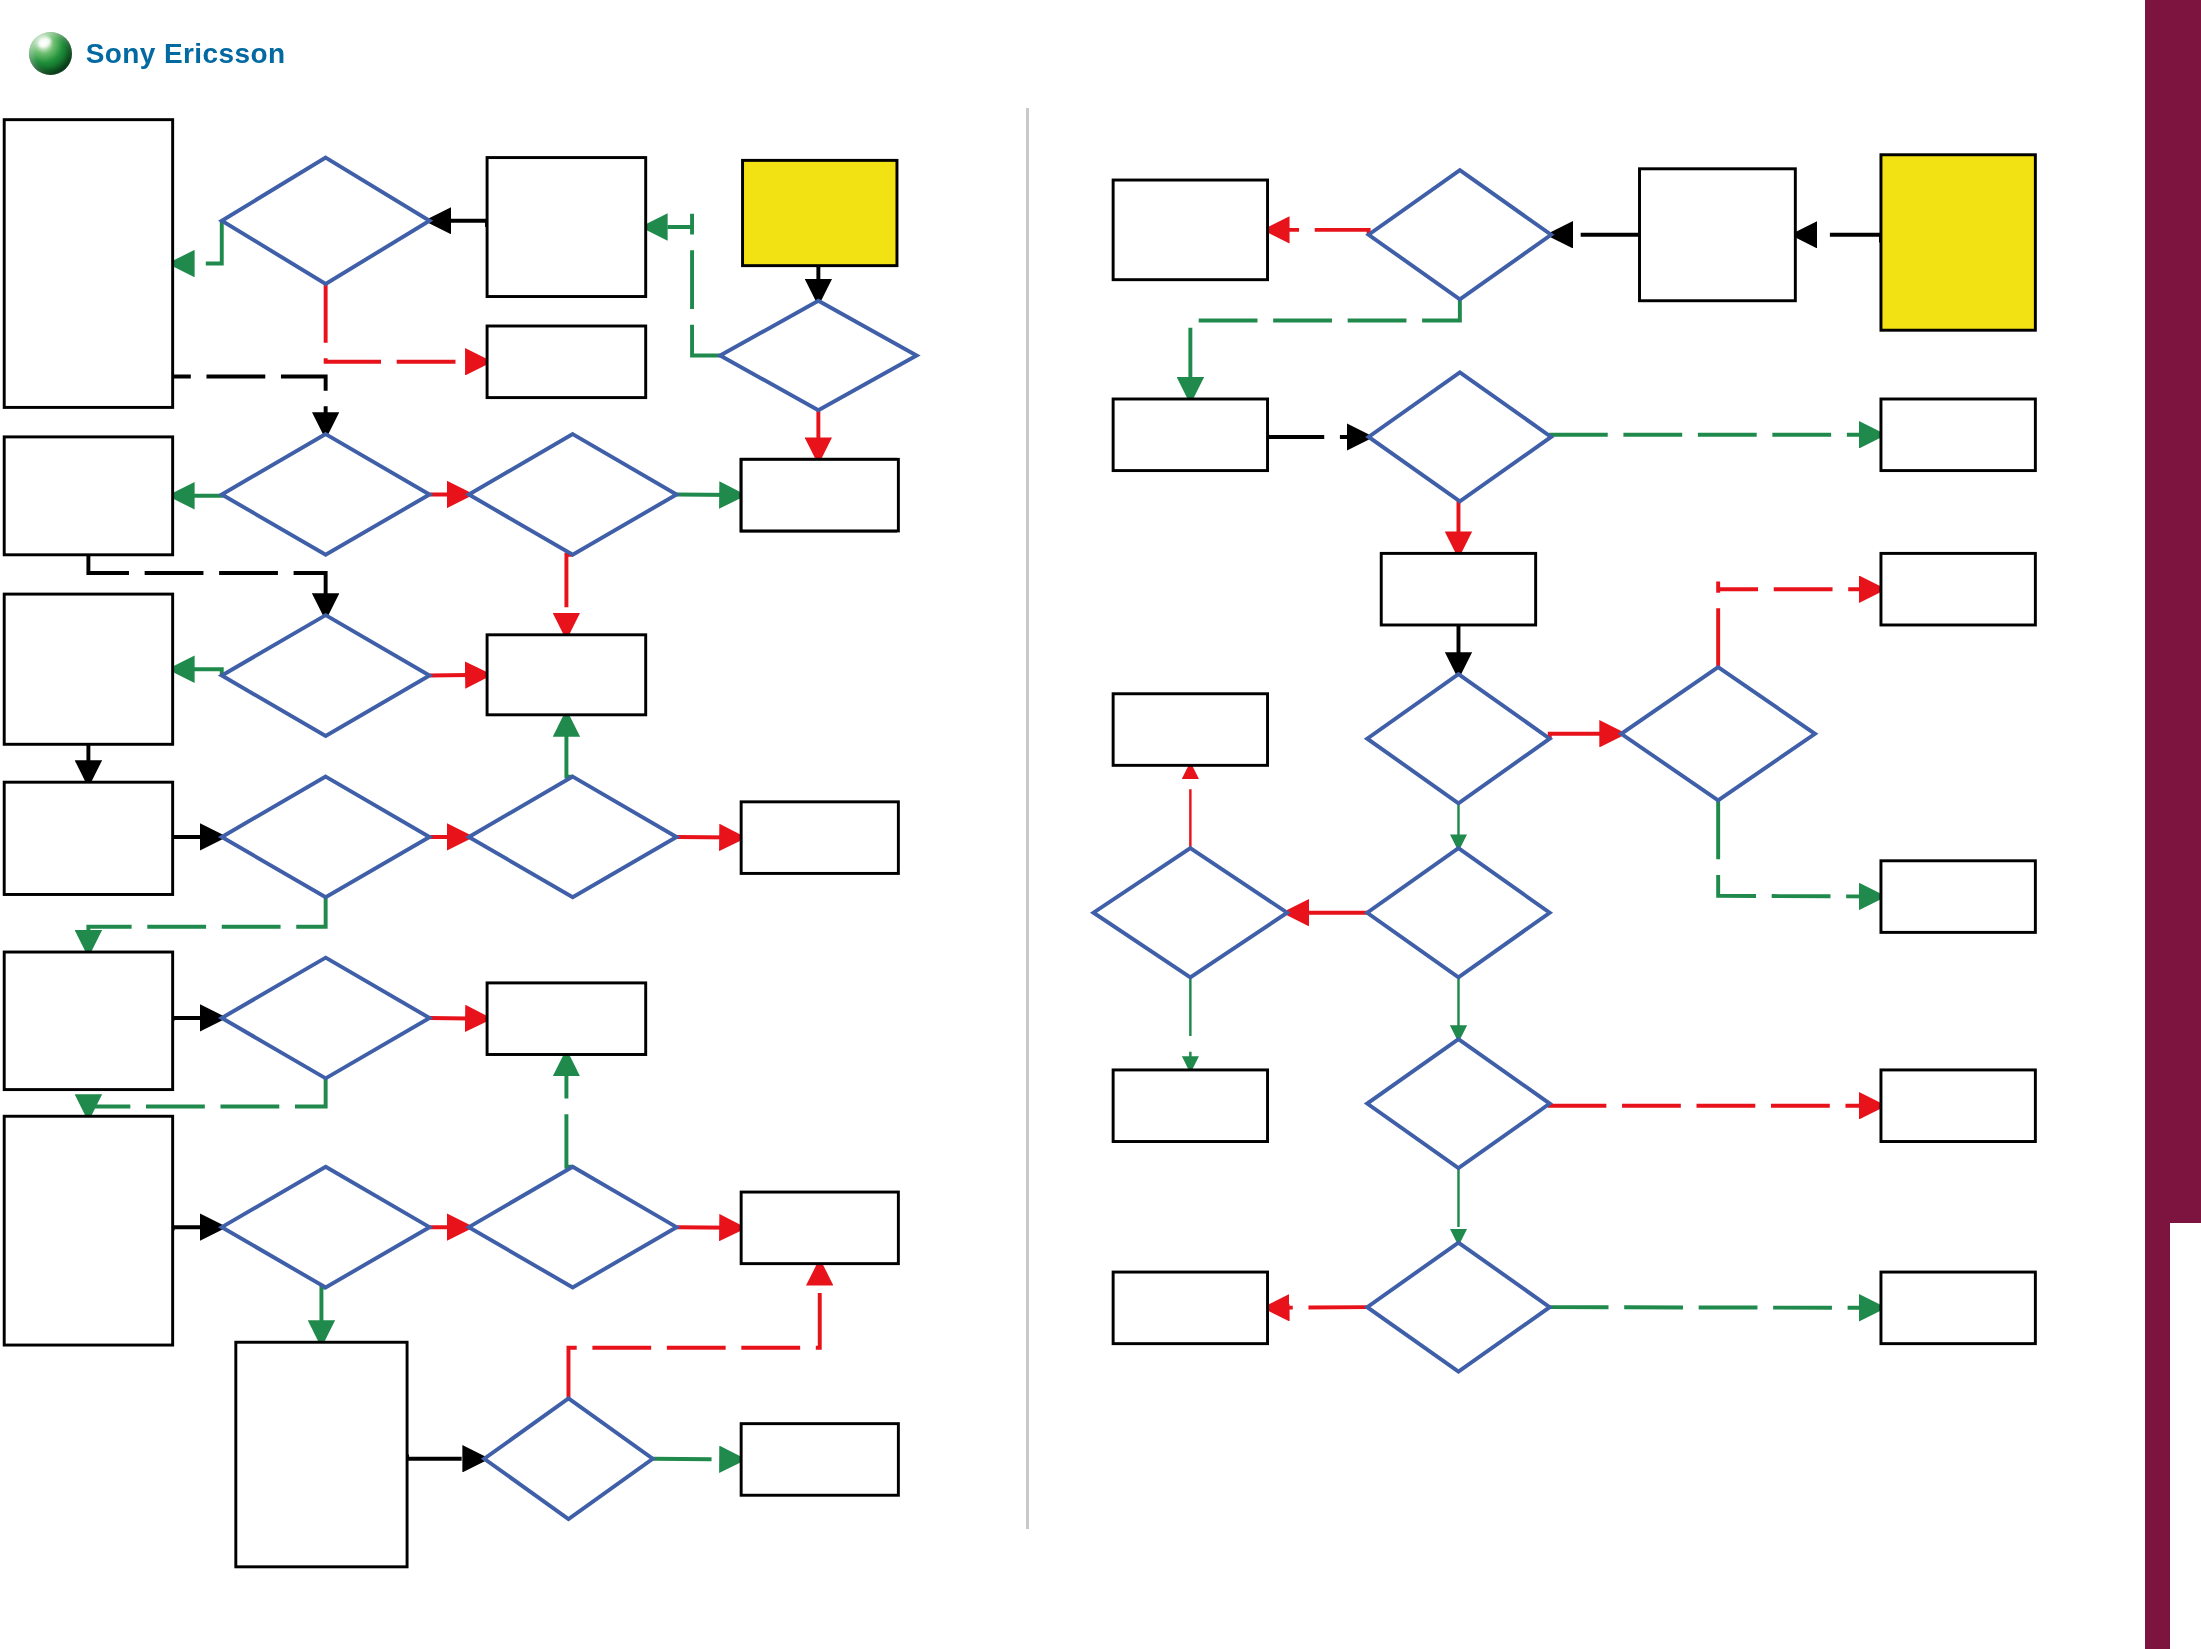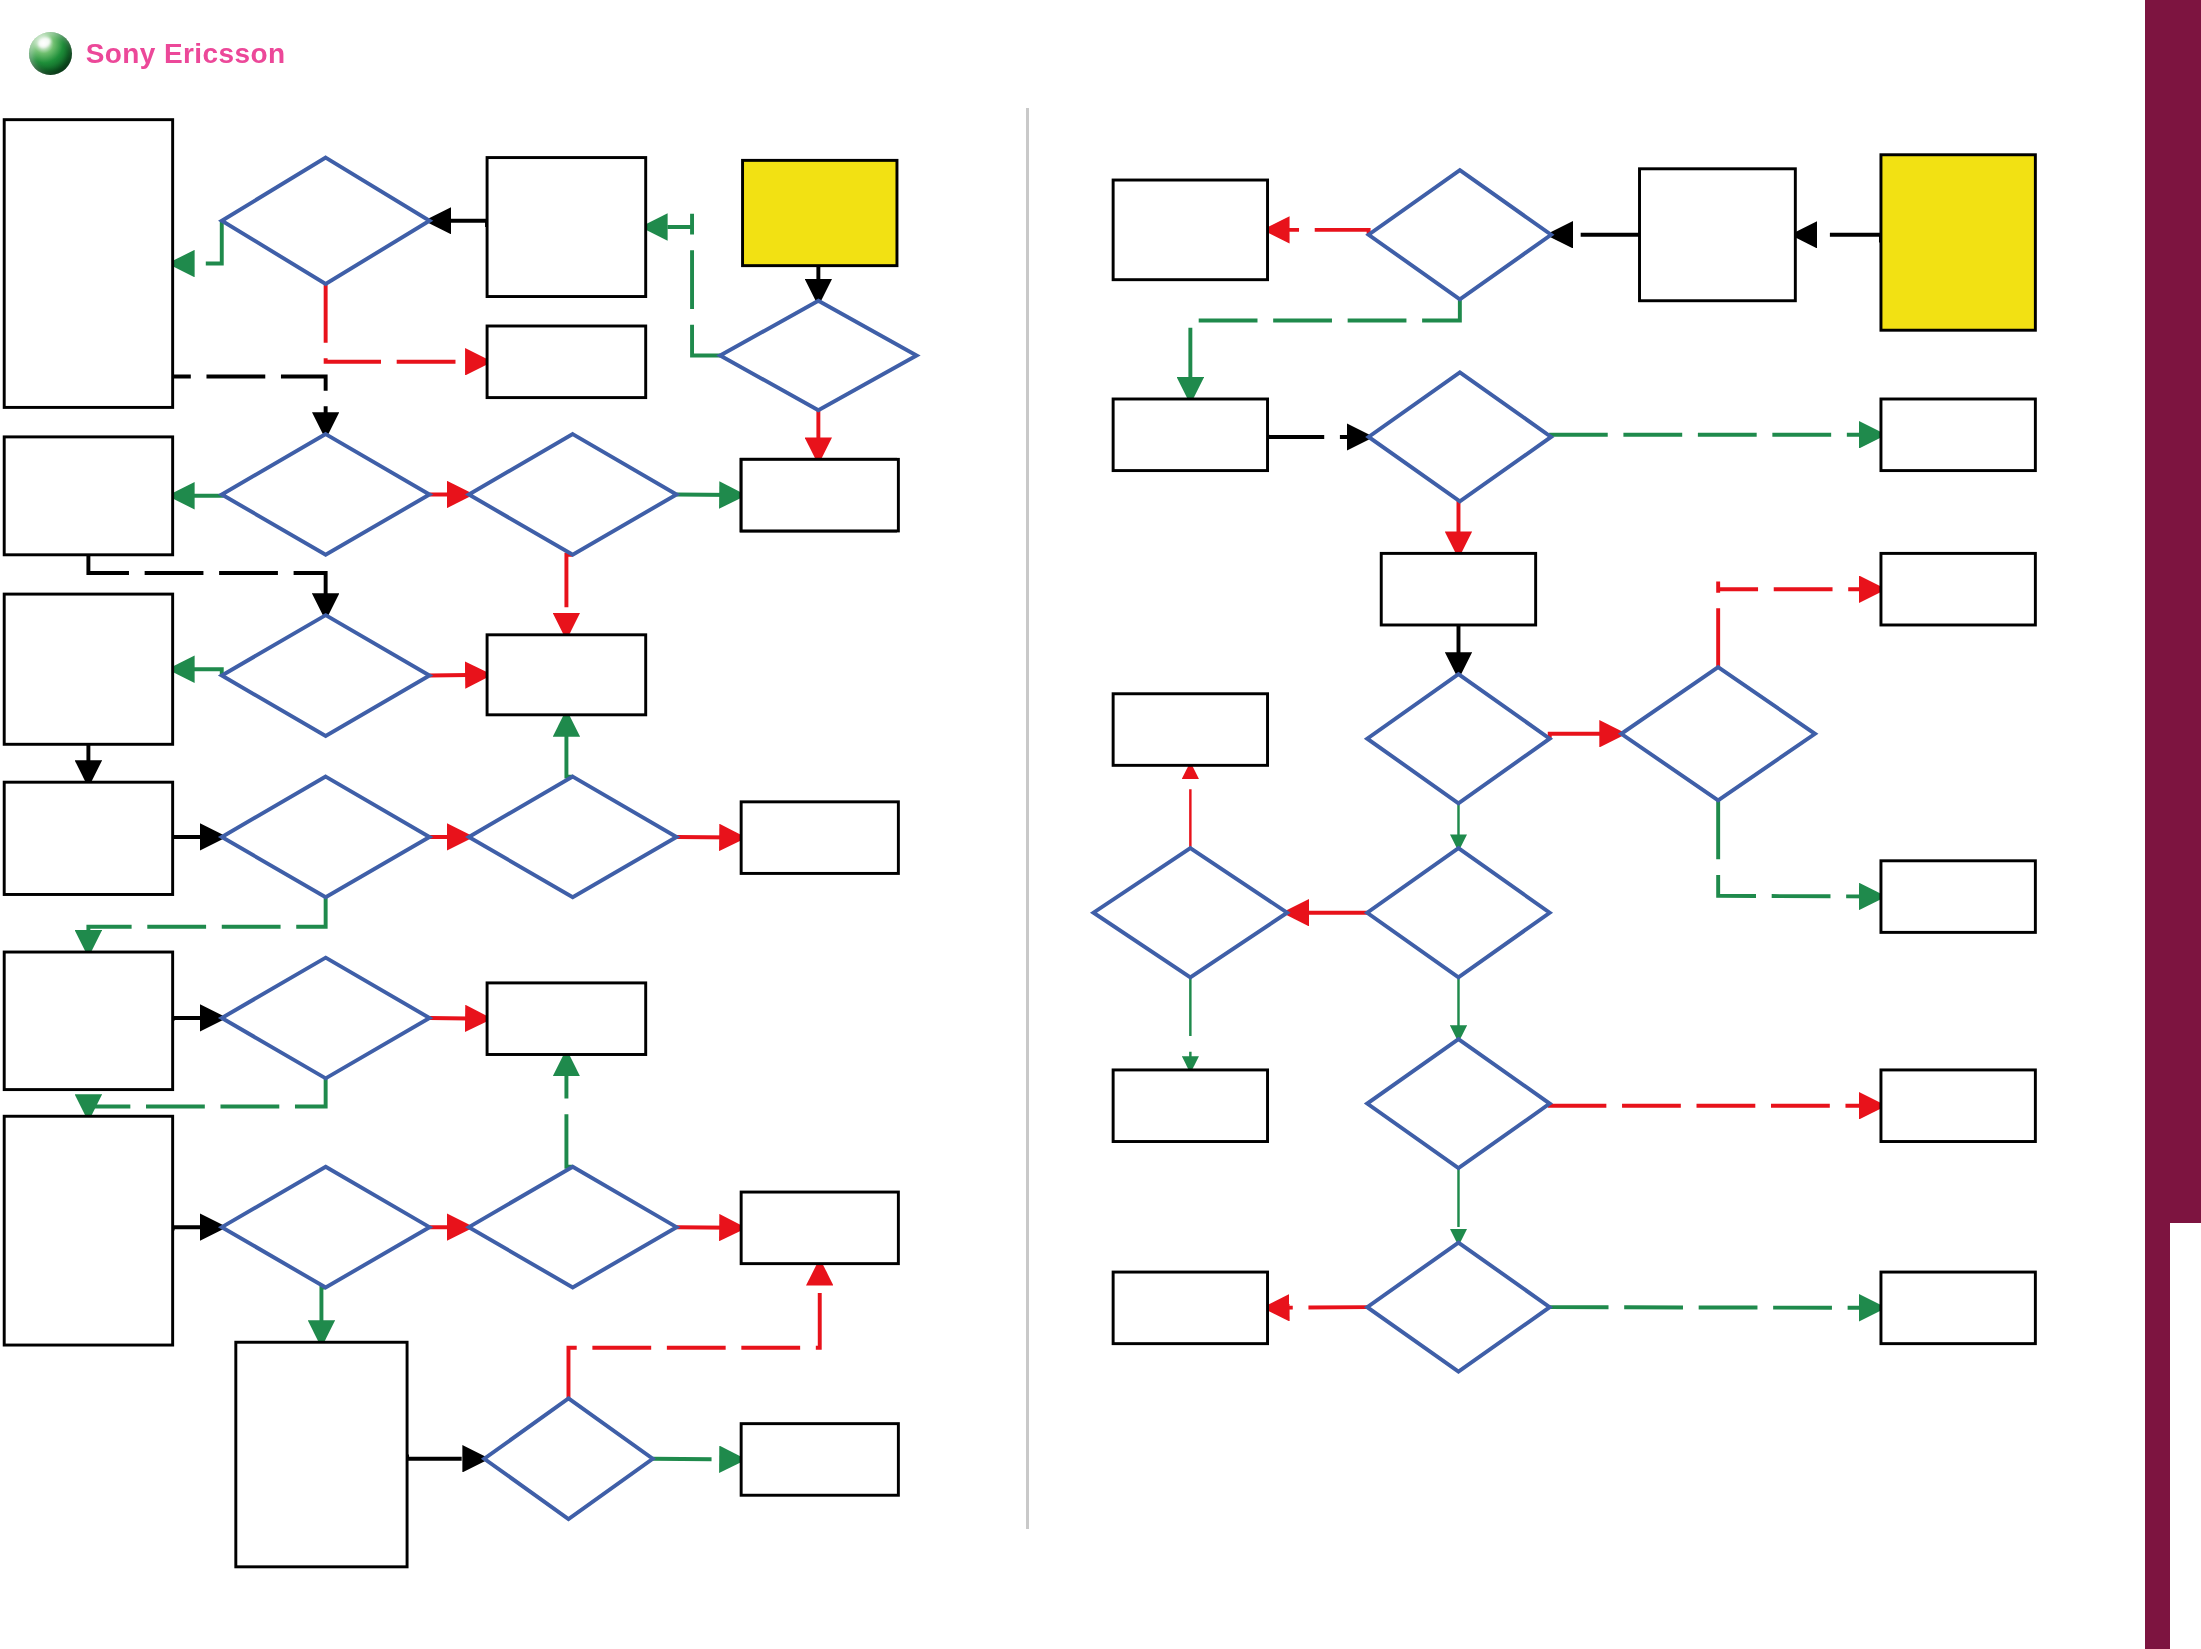--- a/index.html
+++ b/index.html
@@ -47,21 +47,21 @@
     height: 8.8px;
     border-radius: 50%;
     background: rgba(255,255,255,.8);
     transform: rotate(-24deg);
     filter: blur(1px);
   }
   #brand .logo-text {
     font-size: 28px;
     font-weight: bold;
     letter-spacing: 0.4px;
-    color: #ec4899;
+    color: #0369a1;
     white-space: nowrap;
   }
   
   .band {
     position: absolute;
     background: #7d1440;
   }
   #band-wide  { left: 2145px; top: 0px;    width: 57px; height: 1223px; }
   #band-narrow{ left: 2145px; top: 1223px; width: 24.5px; height: 426px;  }
   #column-divider {

